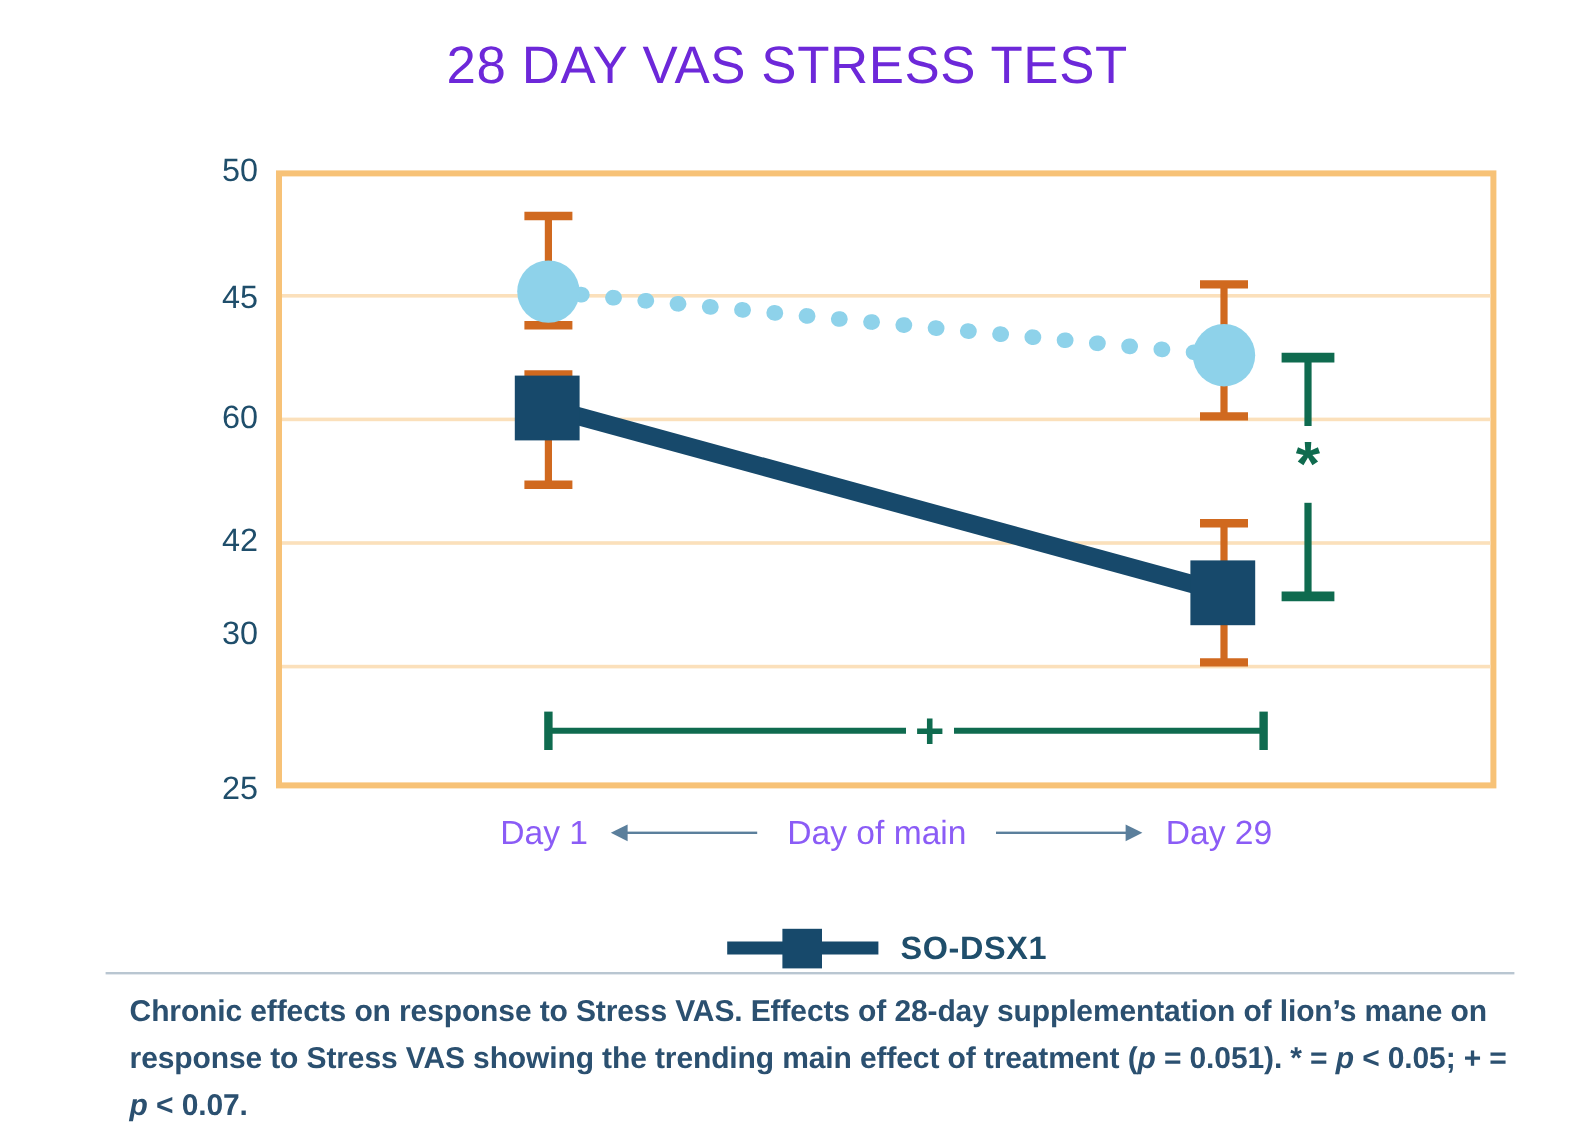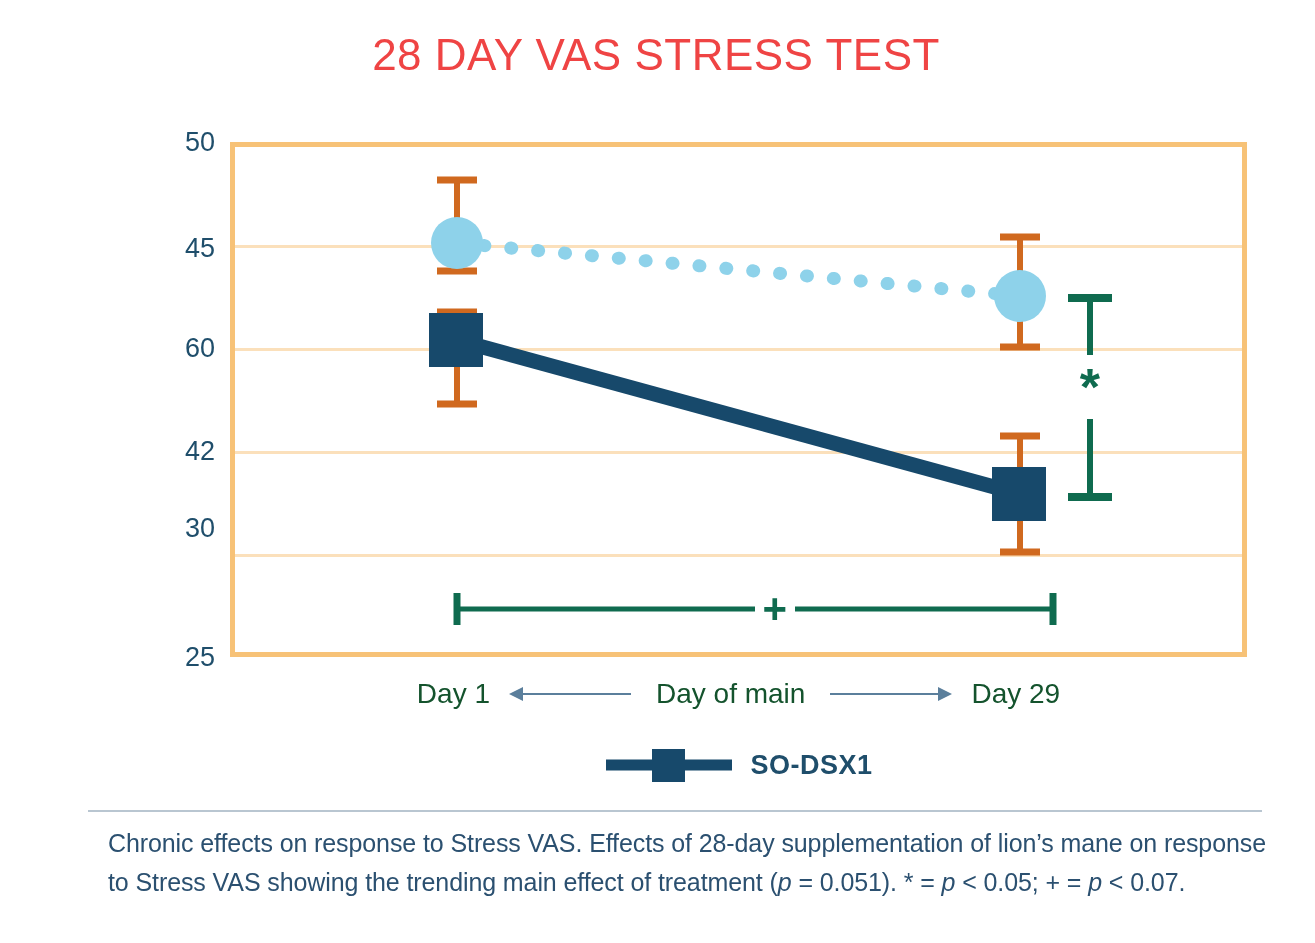--- a/index.html
+++ b/index.html
@@ -26,21 +26,21 @@
   
   .chart-title {
     position: absolute;
     left: 0;
     top: 30px;
     width: 1312px;
     text-align: center;
     font-size: 44px;
     font-weight: 400;
     letter-spacing: 0.5px;
-    color: #ef4444;
+    color: #6d28d9;
   }
 
   
   .y-tick {
     position: absolute;
     right: 0;
     width: 70px;
     text-align: right;
     font-size: 27px;
     font-weight: normal;
@@ -88,21 +88,21 @@
     position: absolute;
     left: 230px;
     top: 672px;
     width: 1017px;
     height: 44px;
     display: flex;
     align-items: center;
     justify-content: center;
     gap: 19px;
     font-size: 28px;
-    color: #14532d;
+    color: #8b5cf6;
   }
   .arrow-left, .arrow-right {
     display: inline-block;
     width: 128px;
     height: 20px;
     position: relative;
   }
   .arrow-left::before, .arrow-right::before {
     content: "";
     position: absolute;
@@ -127,25 +127,25 @@
     width: 0; height: 0;
     border-top: 7px solid transparent;
     border-bottom: 7px solid transparent;
     border-left: 14px solid #5b7f9c;
   }
 
   
   .legend {
     position: absolute;
     left: 230px;
-    top: 740px;
+    top: 760px;
     width: 1017px;
     height: 50px;
     display: flex;
-    align-items: center;
+    align-items: flex-end;
     justify-content: center;
     gap: 86px;
   }
   .legend-item {
     display: flex;
     align-items: center;
     gap: 16px;
   }
   .legend-label {
     font-size: 27px;
@@ -163,21 +163,21 @@
     width: 1174px;
     height: 2px;
     background: #b9c6d1;
   }
   .caption {
     position: absolute;
     left: 108px;
     top: 824px;
     width: 1158px;
     font-size: 25px;
-    font-weight: normal;
+    font-weight: bold;
     line-height: 1.56;
     color: #2b5070;
     letter-spacing: -0.1px;
   }
   .caption i { font-style: italic; }
 </style>
 </head>
 <body>
 
 <div class="figure">

